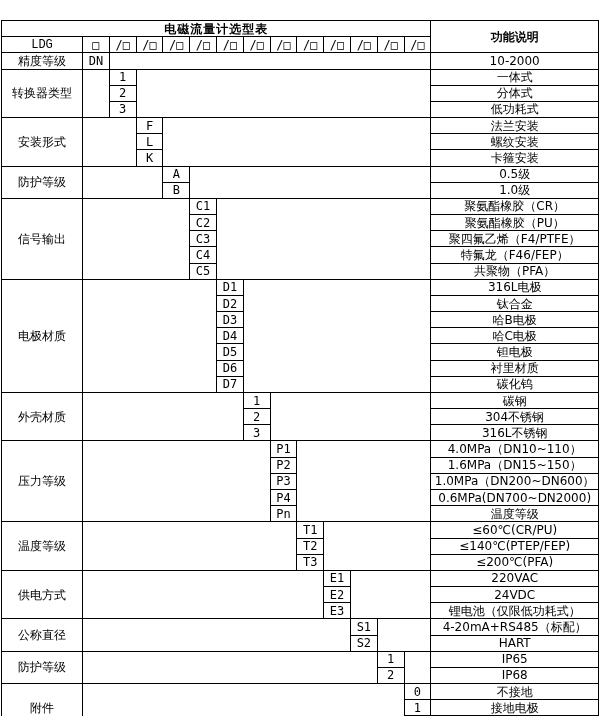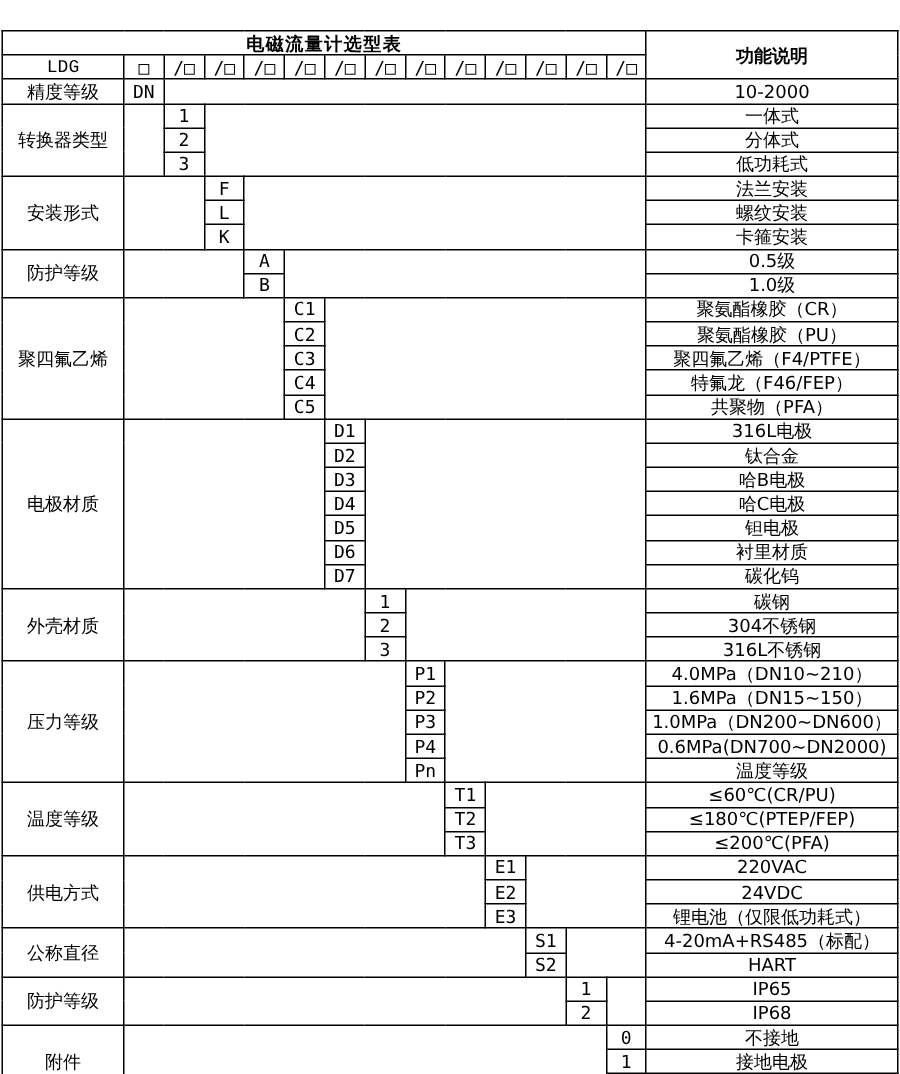--- a/index.html
+++ b/index.html
@@ -154,21 +154,21 @@
           <td rowspan="2" colspan="3" class="filler-cell"></td>
           <td class="code-cell">A</td>
           <td rowspan="2" colspan="9" class="filler-cell"></td>
           <td class="func-cell">0.5级</td>
         </tr>
         <tr>
           <td class="code-cell">B</td>
           <td class="func-cell">1.0级</td>
         </tr>
         <tr>
-          <td rowspan="5" class="label-cell">聚四氟乙烯</td>
+          <td rowspan="5" class="label-cell">信号输出</td>
           <td rowspan="5" colspan="4" class="filler-cell"></td>
           <td class="code-cell">C1</td>
           <td rowspan="5" colspan="8" class="filler-cell"></td>
           <td class="func-cell">聚氨酯橡胶（CR）</td>
         </tr>
         <tr>
           <td class="code-cell">C2</td>
           <td class="func-cell">聚氨酯橡胶（PU）</td>
         </tr>
         <tr>
@@ -227,21 +227,21 @@
         </tr>
         <tr>
           <td class="code-cell">3</td>
           <td class="func-cell">316L不锈钢</td>
         </tr>
         <tr>
           <td rowspan="5" class="label-cell">压力等级</td>
           <td rowspan="5" colspan="7" class="filler-cell"></td>
           <td class="code-cell">P1</td>
           <td rowspan="5" colspan="5" class="filler-cell"></td>
-          <td class="func-cell func-left">4.0MPa（DN10~210）</td>
+          <td class="func-cell func-left">4.0MPa（DN10~110）</td>
         </tr>
         <tr>
           <td class="code-cell">P2</td>
           <td class="func-cell func-left">1.6MPa（DN15~150）</td>
         </tr>
         <tr>
           <td class="code-cell">P3</td>
           <td class="func-cell func-left">1.0MPa（DN200~DN600）</td>
         </tr>
         <tr>
@@ -254,21 +254,21 @@
         </tr>
         <tr>
           <td rowspan="3" class="label-cell">温度等级</td>
           <td rowspan="3" colspan="8" class="filler-cell"></td>
           <td class="code-cell">T1</td>
           <td rowspan="3" colspan="4" class="filler-cell"></td>
           <td class="func-cell">≤60℃(CR/PU)</td>
         </tr>
         <tr>
           <td class="code-cell">T2</td>
-          <td class="func-cell">≤180℃(PTEP/FEP)</td>
+          <td class="func-cell">≤140℃(PTEP/FEP)</td>
         </tr>
         <tr>
           <td class="code-cell">T3</td>
           <td class="func-cell">≤200℃(PFA)</td>
         </tr>
         <tr>
           <td rowspan="3" class="label-cell">供电方式</td>
           <td rowspan="3" colspan="9" class="filler-cell"></td>
           <td class="code-cell">E1</td>
           <td rowspan="3" colspan="3" class="filler-cell"></td>

